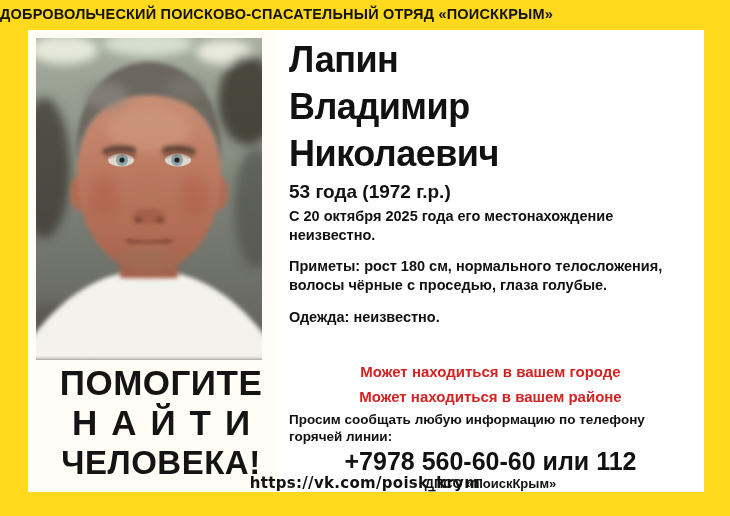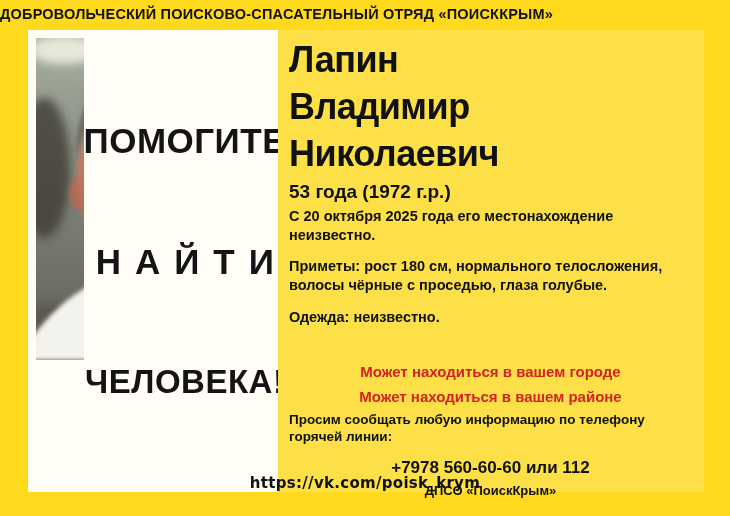--- a/index.html
+++ b/index.html
@@ -11,49 +11,49 @@
   }
   .header{
     position:absolute;top:6px;left:0;width:586px;
     text-align:left;font-weight:bold;font-size:14.5px;letter-spacing:.2px;
     color:#121212;
   }
   
   .photo-panel{
     position:absolute;left:28px;top:30px;width:266px;height:462px;
     background:#fffdf6;box-sizing:border-box;padding:8px;
-    display:flex;flex-direction:row;
+    display:flex;flex-direction:column;
   }
   .photo-frame{width:226px;height:322px;overflow:hidden;background:#7d8178;}
   .help-block{
     flex:1;display:flex;flex-direction:column;justify-content:space-evenly;
     text-align:center;font-weight:bold;color:#141414;
   }
   .help-l1{font-size:35px;line-height:36px;letter-spacing:.5px;}
   .help-l2{font-size:35px;line-height:36px;letter-spacing:14px;margin-right:-14px;}
   .help-l3{font-size:33px;line-height:34px;letter-spacing:.5px;}
   
   .info-panel{
     position:absolute;left:278px;top:30px;width:426px;height:462px;
-    background:#fde047;box-sizing:border-box;padding:6px 12px 4px 11px;
+    background:#ffffff;box-sizing:border-box;padding:6px 12px 4px 11px;
   }
   .name-line{font-weight:bold;font-size:36px;line-height:47px;letter-spacing:-.5px;white-space:nowrap;}
   .age-line,.city-line{font-weight:bold;font-size:19px;line-height:23px;}
   .age-line{margin-top:3px;}
   .missing-line,.desc-line,.clothes-line{font-weight:bold;font-size:14.5px;line-height:18.5px;white-space:nowrap;}
   .missing-block{margin-top:4px;}
   .desc-block{margin-top:13px;}
   .clothes-line{margin-top:14px;}
   .alert-line{
     text-align:center;font-weight:bold;font-size:15px;line-height:25px;
     color:#d42222;white-space:nowrap;
   }
   .alert-block{margin-top:32px;}
   .request-line{text-align:left;font-weight:bold;font-size:13.5px;line-height:17px;margin-top:2px;}
-  .phone-line{text-align:center;font-weight:bold;font-size:17px;line-height:30px;margin-top:8px;white-space:nowrap;}
+  .phone-line{text-align:center;font-weight:bold;font-size:25px;line-height:30px;margin-top:1px;white-space:nowrap;}
   .org-line{text-align:center;font-weight:bold;font-size:13px;line-height:16px;}
   .footer{
     position:absolute;left:0;top:474px;width:730px;
     text-align:center;font-weight:bold;font-size:15px;letter-spacing:.3px;
     font-family:"DejaVu Sans",sans-serif;color:#121212;
   }
 </style>
 </head>
 <body>
 

